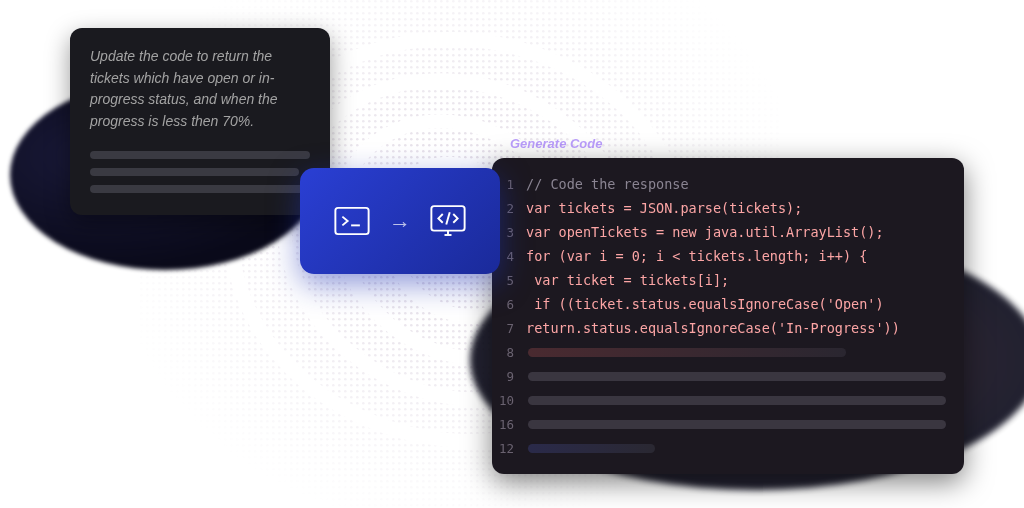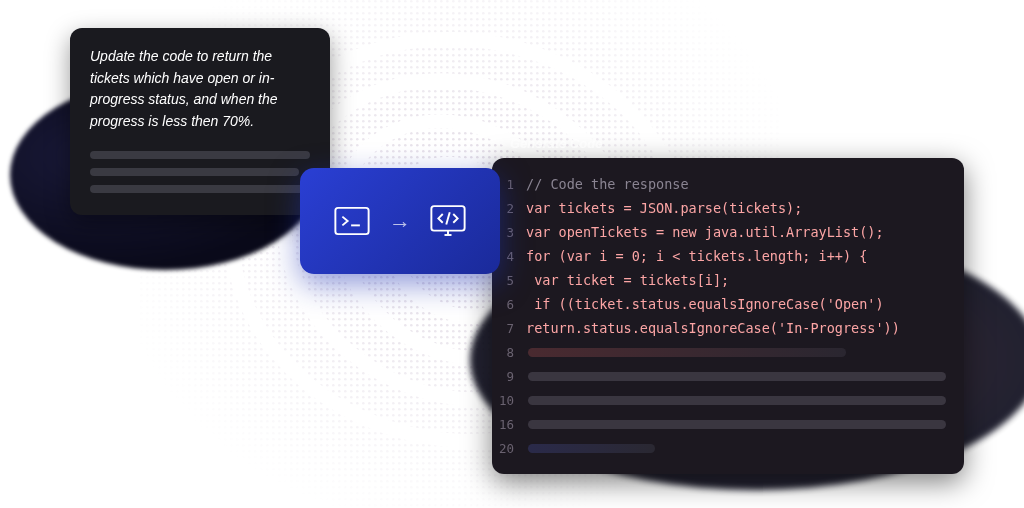--- a/index.html
+++ b/index.html
@@ -63,21 +63,21 @@
     font-size: 13px;
     font-weight: 700;
     color: #b8b8c0;
     margin-bottom: 10px;
     letter-spacing: 0.2px;
   }
   .prompt-text {
     font-size: 14px;
     font-style: italic;
     line-height: 1.55;
-    color: #ffffff;
+    color: #a3a3a3;
     margin-bottom: 18px;
   }
   .placeholder-lines { display: flex; flex-direction: column; gap: 9px; }
   .placeholder-line {
     height: 8px;
     background: #3a3a42;
     border-radius: 5px;
   }
   .placeholder-line.w95 { width: 95%; }
   .placeholder-line.w100 { width: 100%; }
@@ -116,21 +116,21 @@
     font-family: "SF Mono", ui-monospace, Menlo, Consolas, monospace;
     font-size: 13.5px;
     z-index: 10;
   }
   .code-label {
     position: absolute;
     top: -22px;
     left: 18px;
     font-size: 13px;
     font-weight: 700;
-    color: #ffffff;
+    color: #8b5cf6;
     font-family: -apple-system, sans-serif;
     opacity: 0.6;
     font-style: italic;
   }
   .code-line {
     display: flex;
     align-items: center;
     min-height: 24px;
     padding: 0 18px 0 0;
   }
@@ -261,16 +261,16 @@
   </div>
   <div class="code-line">
     <span class="gutter">10</span>
     <div class="code-placeholder cp-grey cp-w100"></div>
   </div>
   <div class="code-line">
     <span class="gutter">16</span>
     <div class="code-placeholder cp-grey cp-w95"></div>
   </div>
   <div class="code-line">
-    <span class="gutter">20</span>
+    <span class="gutter">12</span>
     <div class="code-placeholder cp-blue cp-w30"></div>
   </div>
 </div>
 
 </body></html>

